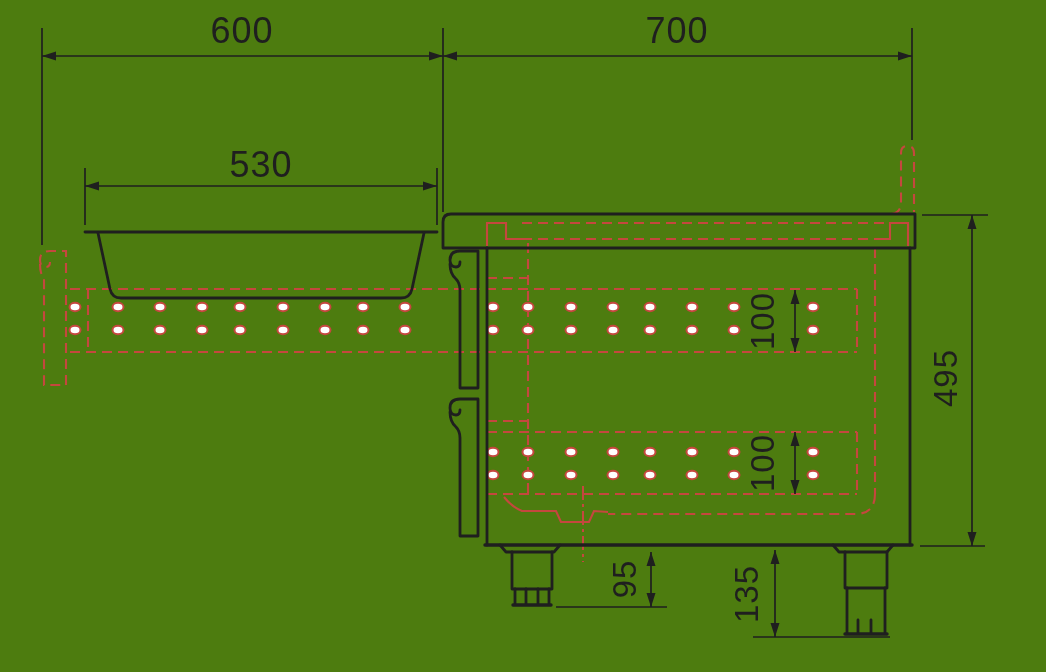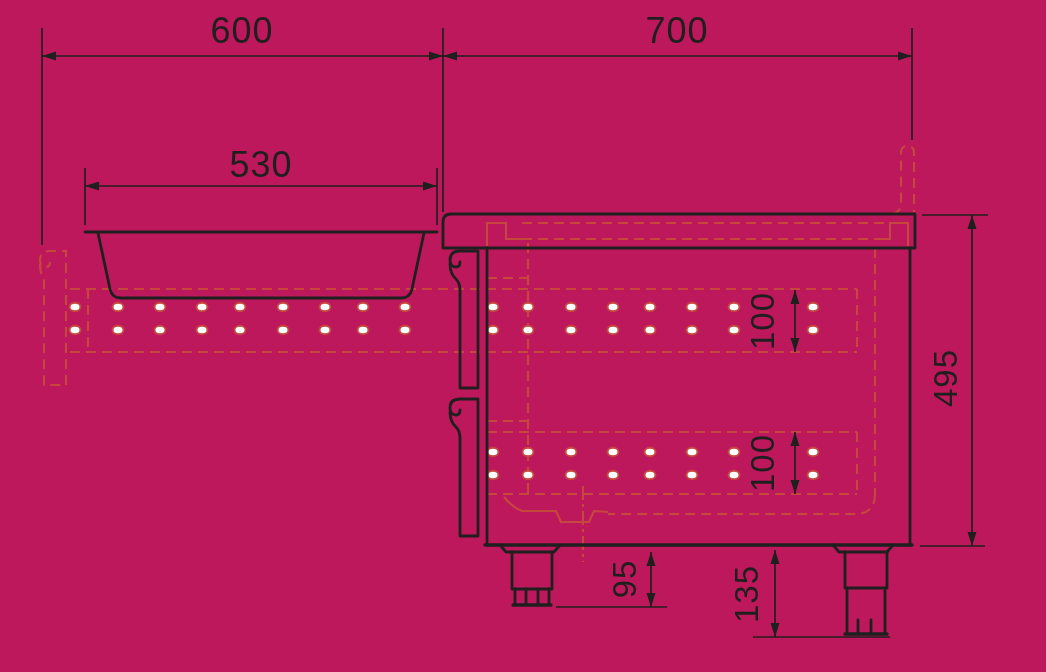--- a/index.html
+++ b/index.html
@@ -1,16 +1,16 @@
 <!DOCTYPE html>
 <html><head>
 <meta charset="utf-8">
 <style>
   html,body{margin:0;padding:0;background:#ffffff;}
-  #stage{width:1046px;height:672px;position:relative;background:#be185d;overflow:hidden;}
+  #stage{width:1046px;height:672px;position:relative;background:#4d7c0f;overflow:hidden;}
   svg{display:block;}
   text{font-family:"Liberation Sans","DejaVu Sans",sans-serif;letter-spacing:1px;}
   .dim-label{font-size:36px;}
   .dim-label-rot{font-size:33px;}
 </style>
 </head>
 <body>
 
 <div id="stage">
 <svg width="1046" height="672" viewBox="0 0 1046 672">

